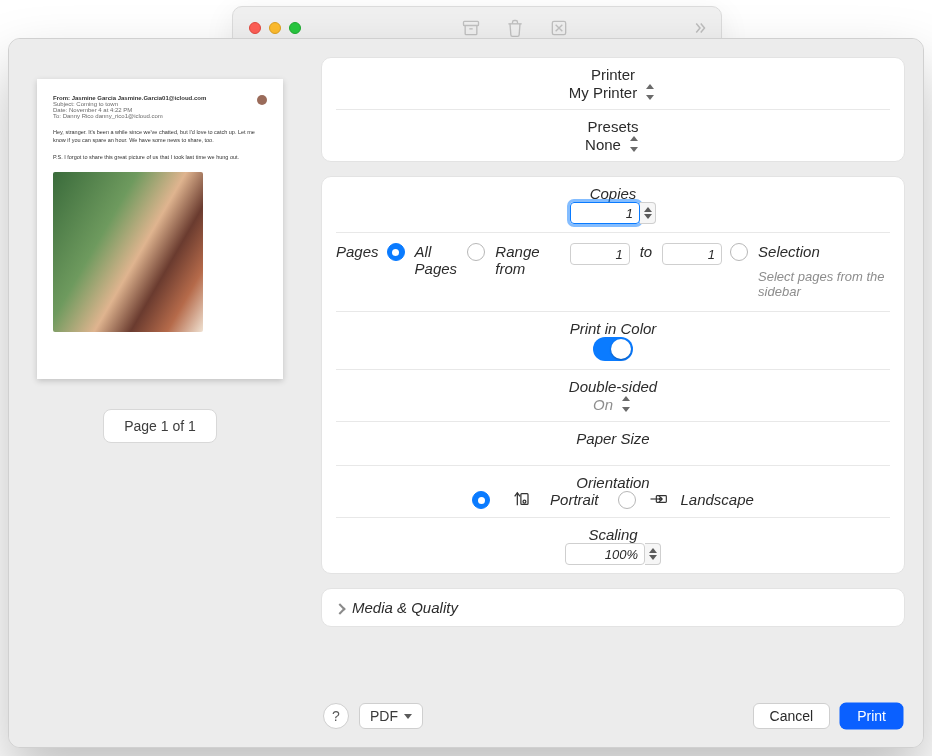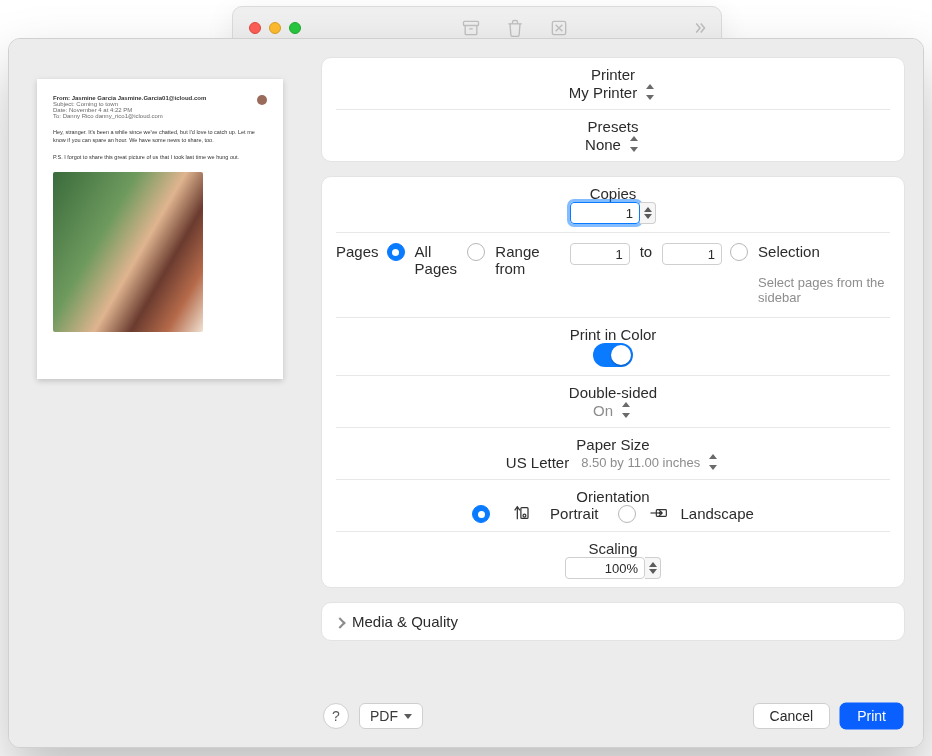--- a/index.html
+++ b/index.html
@@ -103,21 +103,21 @@
     background: var(--bg);
     padding: 18px 18px 12px 10px;
     display: flex; flex-direction: column;
   }
   .group {
     background: var(--panel);
     border: 1px solid var(--panel-border);
     border-radius: 10px;
     padding: 0 14px;
   }
-  .group + .group { margin-top: 14px; }
+  .group + .group { margin-top: 14px; font-style: italic; }
   .row {
     display: flex; align-items: center;
     min-height: 44px;
     padding: 8px 0;
     border-top: 1px solid var(--row-border);
     flex-direction: column;
   }
   .row:first-child { border-top: none; }
   .row .label { flex: 0 0 auto; font-size: 15px; color: #2c2c2c; }
   .row .spacer { flex: 1; }
@@ -273,20 +273,21 @@
             <div class="muted">Subject: Coming to town</div>
             <div class="muted">Date: November 4 at 4:22 PM</div>
             <div class="muted">To: Danny Rico  danny_rico1@icloud.com</div>
           </div>
           <div class="avatar"></div>
         </div>
         <div class="body">Hey, stranger. It's been a while since we've chatted, but I'd love to catch up. Let me know if you can spare an hour. We have some news to share, too.</div>
         <div class="body">P.S. I forgot to share this great picture of us that I took last time we hung out.</div>
         <div class="photo"></div>
       </div>
+      <div class="page-indicator">Page 1 of 1</div>
     </div>
 
     <div class="settings-col">
 
       <div class="group">
         <div class="row">
           <span class="label">Printer</span>
           <span class="spacer"></span>
           <span class="value">
             <span>My Printer</span>
@@ -326,21 +327,21 @@
           </label>
 
           <label class="opt">
             <span class="radio"></span>
             <span>Range from</span>
             <span class="nfield" style="width:70px">1</span>
             <span>to</span>
             <span class="nfield" style="width:70px">1</span>
           </label>
 
-          <div class="opt sub" style="flex-direction:column; align-items:flex-start; gap:14px">
+          <div class="opt sub" style="flex-direction:column; align-items:flex-start; gap:8px">
             <label class="opt" style="gap:10px">
               <span class="radio"></span>
               <span>Selection</span>
             </label>
             <span class="hint">Select pages from the sidebar</span>
           </div>
         </div>
 
         <div class="row">
           <span class="label">Print in Color</span>
@@ -353,25 +354,20 @@
           <span class="spacer"></span>
           <span class="value muted">
             <span>On</span>
             <span class="updn"></span>
           </span>
         </div>
 
         <div class="row">
           <span class="label">Paper Size</span>
           <span class="spacer"></span>
-          <span class="value">
-            <span>US Letter</span>
-            <span class="sub-dim">8.50 by 11.00 inches</span>
-            <span class="updn"></span>
-          </span>
         </div>
 
         <div class="row">
           <span class="label">Orientation</span>
           <span class="spacer"></span>
           <span class="orient-opts">
             <label class="opt" style="gap:20px">
               <span class="radio checked"></span>
               <span class="orient-icon">
                 <svg width="20" height="16" viewBox="0 0 22 18" stroke="#333" stroke-width="1.4" fill="none">

